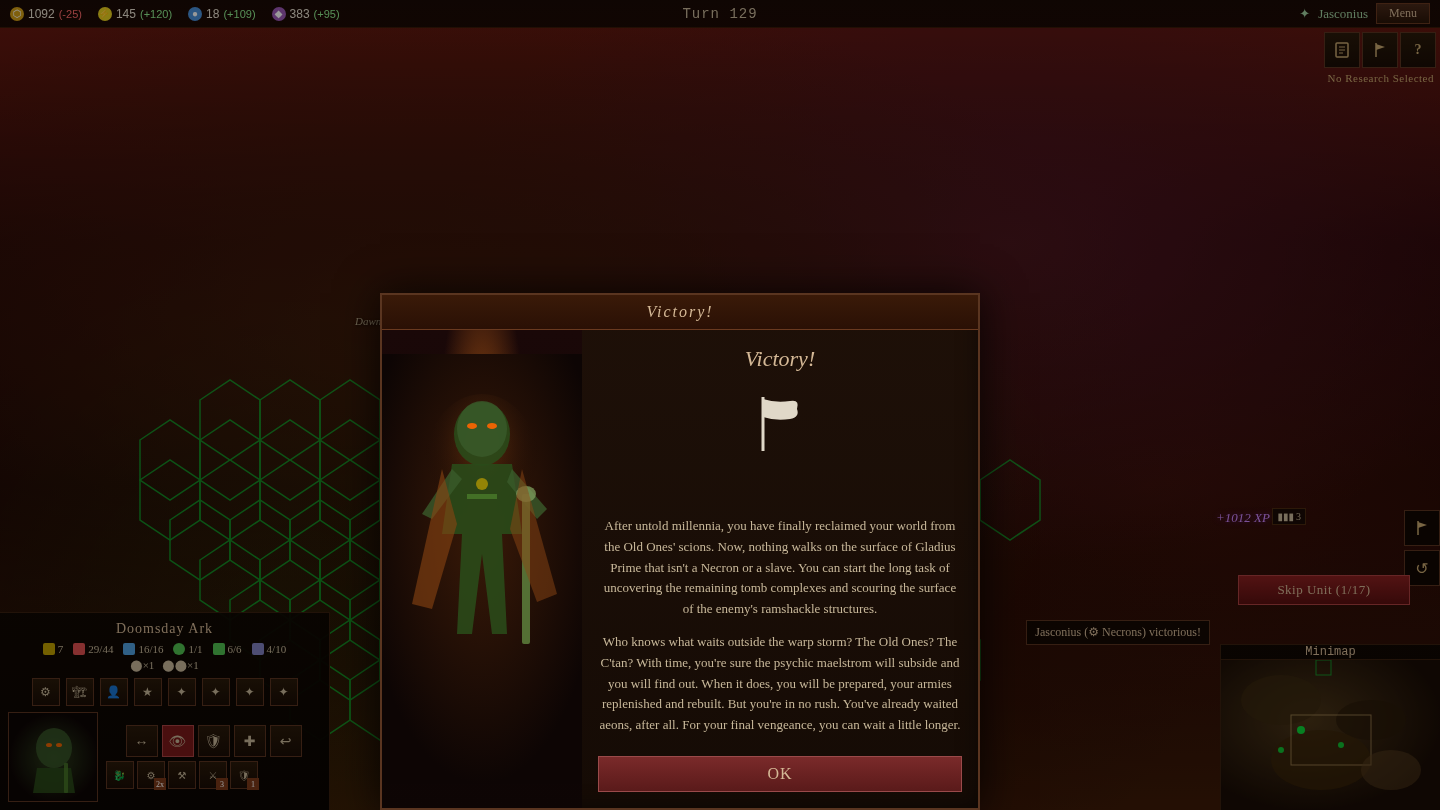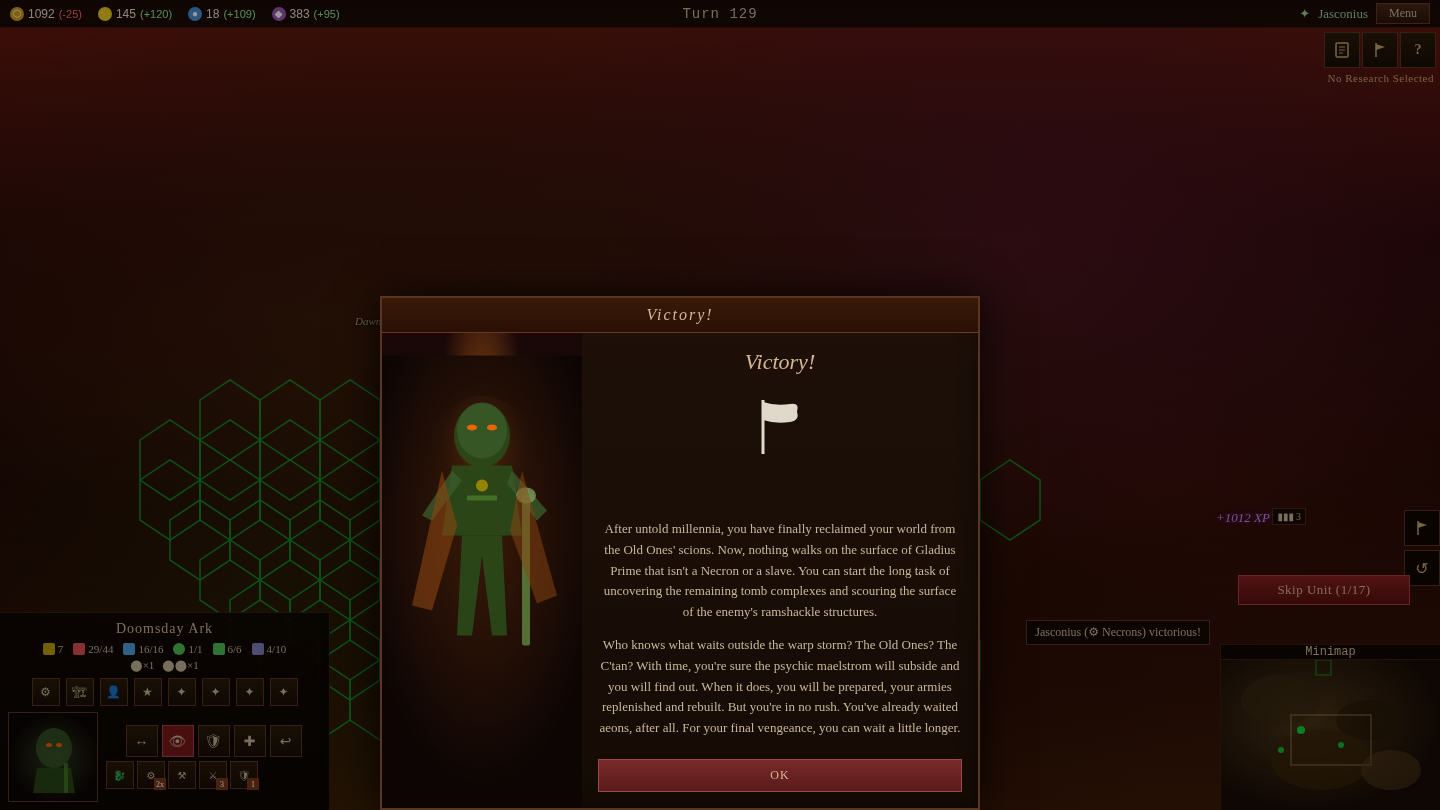--- a/index.html
+++ b/index.html
@@ -260,21 +260,21 @@
       font-size: 13px;
       font-family: Liberation Serif, serif;
       line-height: 1.6;
       text-align: center;
     }
 
     .ok-btn {
       background: linear-gradient(180deg, #7a2a2a 0%, #5a1a1a 100%);
       border: 1px solid #9a4a4a;
       color: #d4b896;
-      font-size: 12px;
+      font-size: 16px;
       font-family: 'Georgia', serif;
       padding: 8px 60px;
       cursor: pointer;
       letter-spacing: 1px;
       margin-top: 8px;
       width: 100%;
     }
 
     
     .unit-panel {

